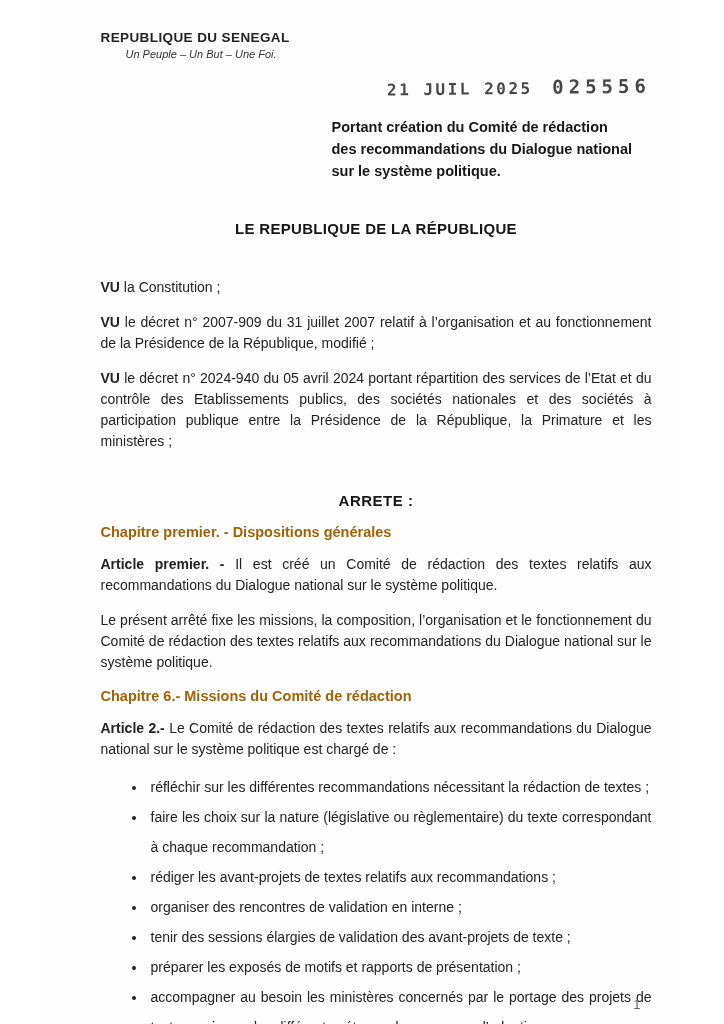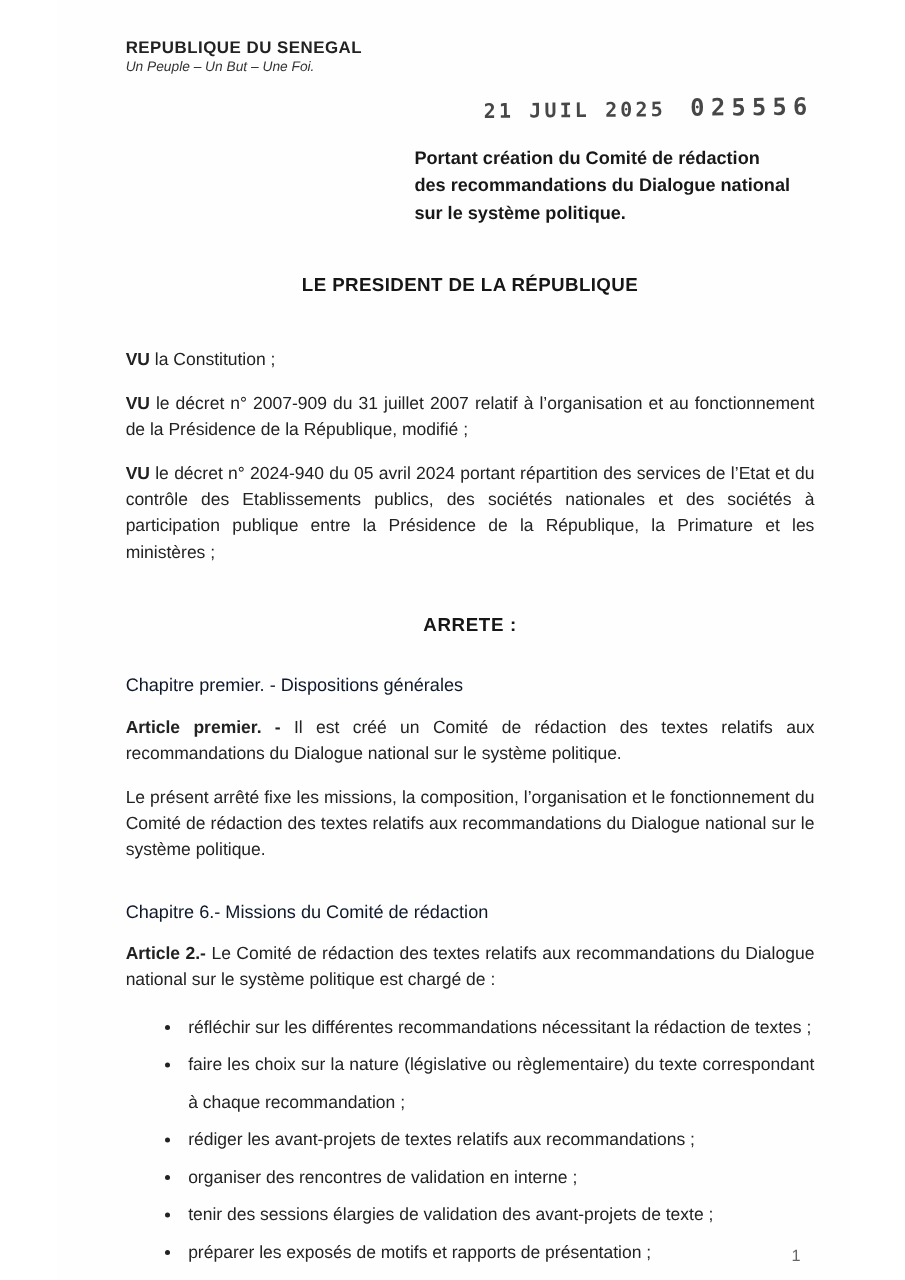--- a/index.html
+++ b/index.html
@@ -23,21 +23,21 @@
   .country {
     font-size: 13.5px;
     font-weight: bold;
     letter-spacing: 0.4px;
     color: #222;
   }
   .motto {
     font-size: 11px;
     font-style: italic;
     color: #333;
-    margin-left: 0;
+    margin-left: 25px;
     margin-top: 1px;
   }
   
   .stamp {
     margin-top: 14px;
     margin-left: 286px;
     font-family: "DejaVu Sans Mono", monospace;
     color: #2e2e2e;
     transform: rotate(-0.6deg);
     white-space: nowrap;
@@ -87,24 +87,24 @@
   .arrete-heading {
     margin-top: 40px;
     text-align: center;
     font-size: 15px;
     font-weight: bold;
     letter-spacing: 0.5px;
     color: #161616;
   }
   
   .chapter-heading {
-    margin-top: 32px;
+    margin-top: 15px;
     font-size: 14.5px;
-    font-weight: normal;
-    color: #0f172a;
+    font-weight: bold;
+    color: #a16207;
   }
   
   .missions {
     margin-top: 12px;
     padding-left: 46px;
     list-style: disc;
   }
   .missions li {
     font-size: 14px;
     line-height: 30px;
@@ -135,21 +135,21 @@
     <span class="stamp-date">21 JUIL 2025</span>
     <span class="stamp-number">025556</span>
   </div>
 
   <div class="subject">
     <div>Portant création du Comité de rédaction</div>
     <div>des recommandations du Dialogue national</div>
     <div>sur le système politique.</div>
   </div>
 
-  <div class="doc-title">LE PRESIDENT DE LA RÉPUBLIQUE</div>
+  <div class="doc-title">LE REPUBLIQUE DE LA RÉPUBLIQUE</div>
 
   <p class="para first-visa"><span class="lead">VU</span> <span>la Constitution ;</span></p>
 
   <p class="para"><span class="lead">VU</span> <span>le décret n° 2007-909 du 31 juillet 2007 relatif à l’organisation et au fonctionnement de la Présidence de la République, modifié ;</span></p>
 
   <p class="para"><span class="lead">VU</span> <span>le décret n° 2024-940 du 05 avril 2024 portant répartition des services de l’Etat et du contrôle des Etablissements publics, des sociétés nationales et des sociétés à participation publique entre la Présidence de la République, la Primature et les ministères ;</span></p>
 
   <div class="arrete-heading">ARRETE :</div>
 
   <div class="chapter-heading">Chapitre premier. - Dispositions générales</div>

